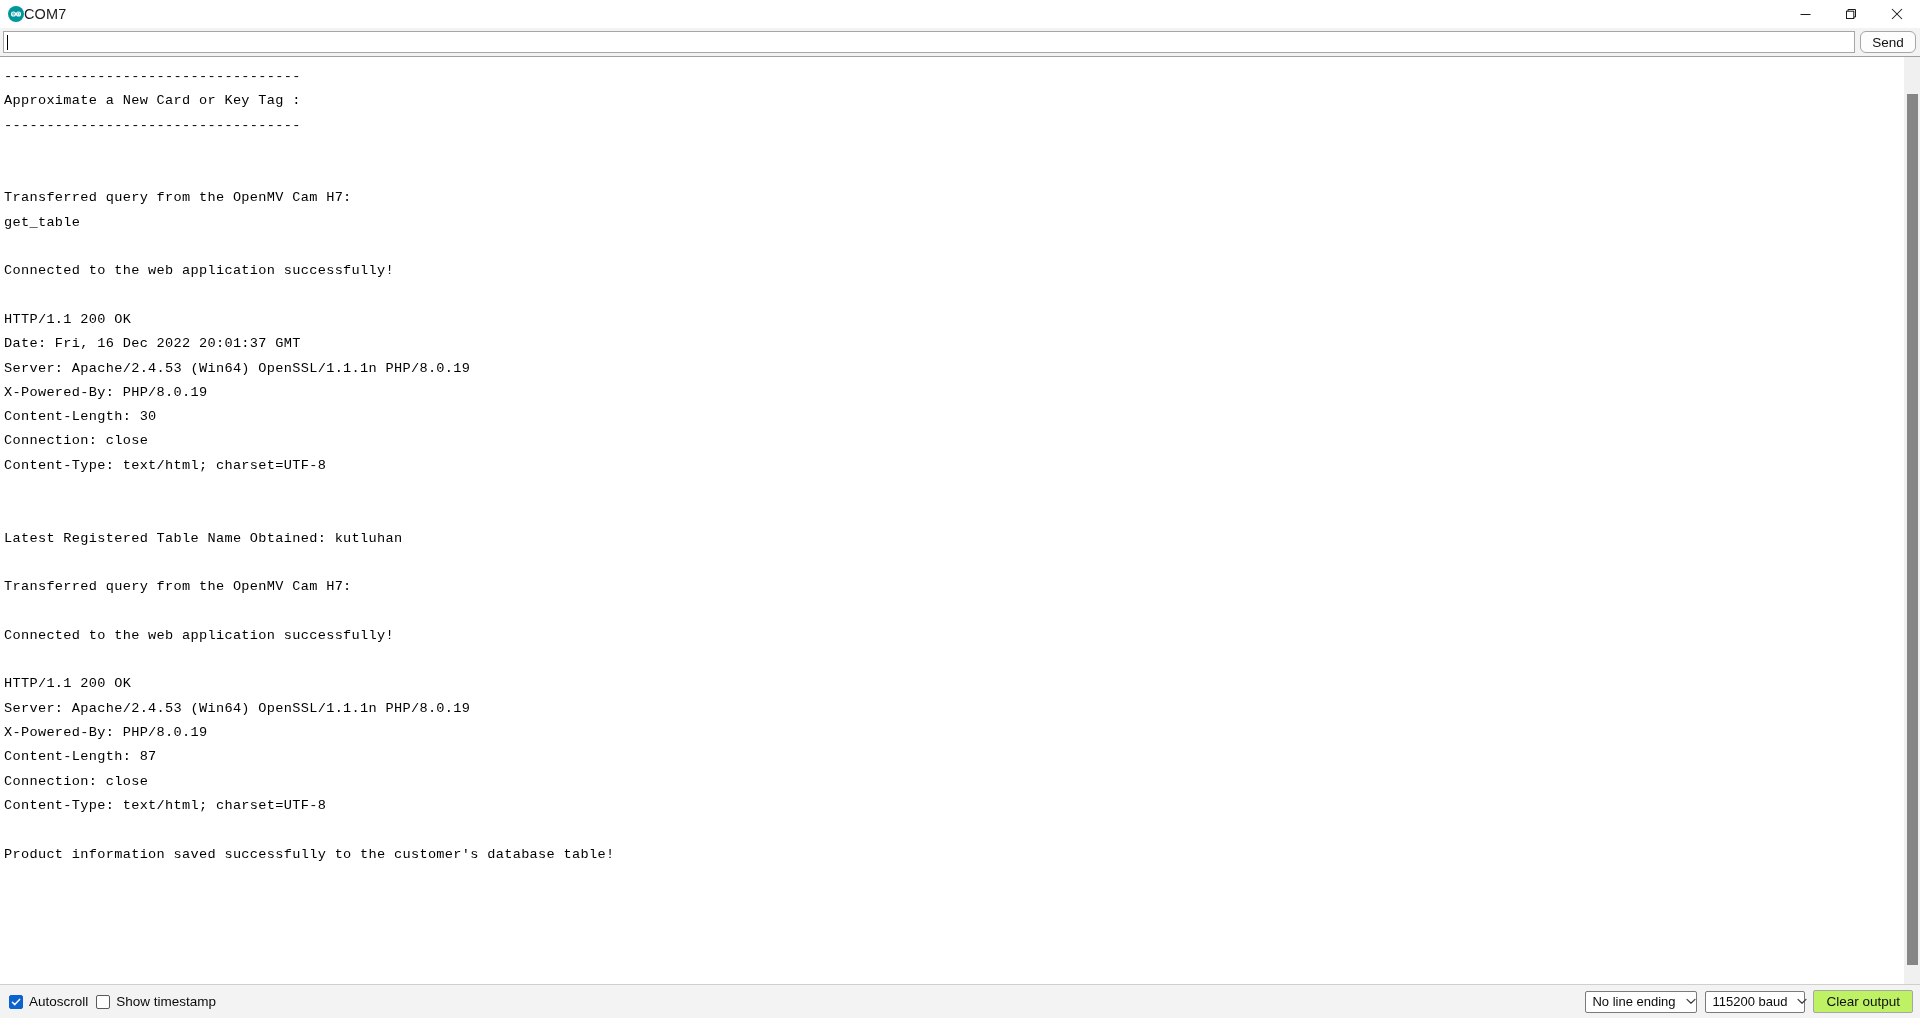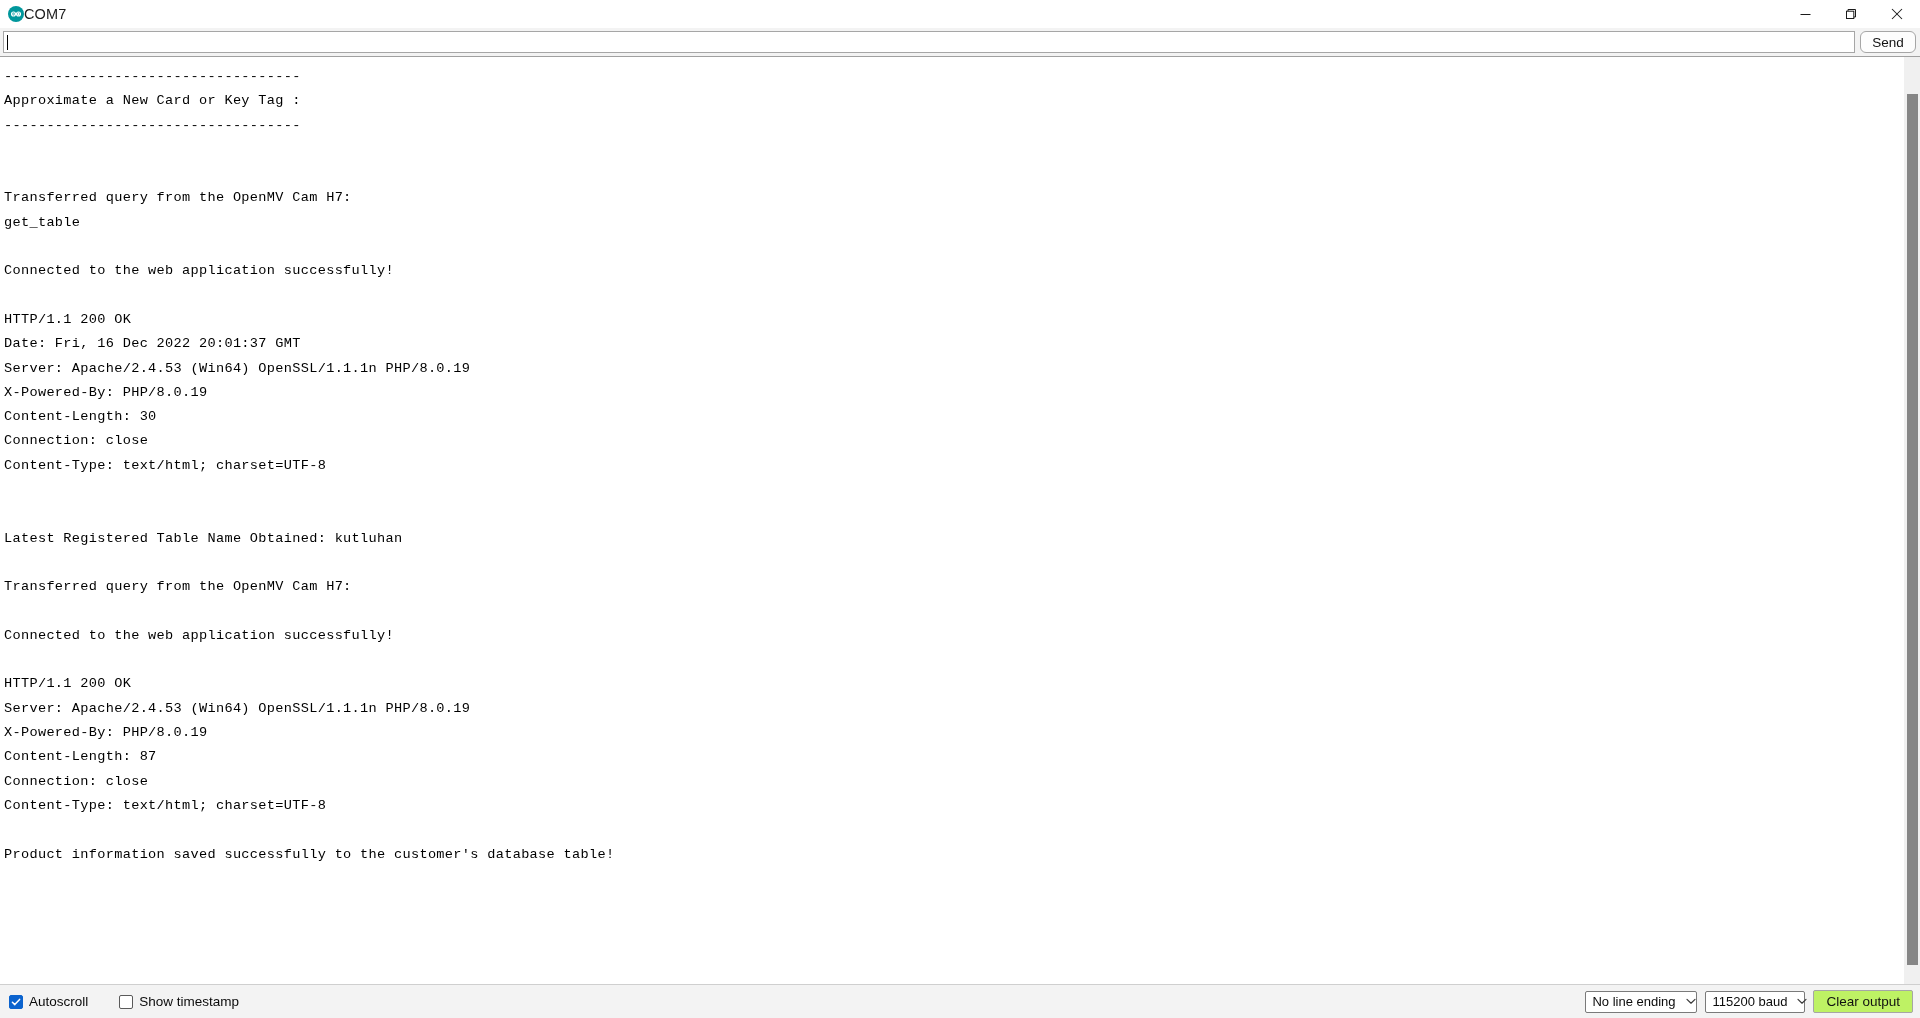--- a/index.html
+++ b/index.html
@@ -177,21 +177,21 @@
     background: #f3f3f3;
     display: flex;
     align-items: center;
     padding: 0 7px 0 9px;
     box-sizing: border-box;
     gap: 10px;
   }
   .status-left {
     display: flex;
     align-items: center;
-    gap: 31px;
+    gap: 8px;
   }
   .chk-group {
     display: flex;
     align-items: center;
     gap: 6px;
     cursor: default;
   }
   .chk {
     width: 14px;
     height: 14px;

